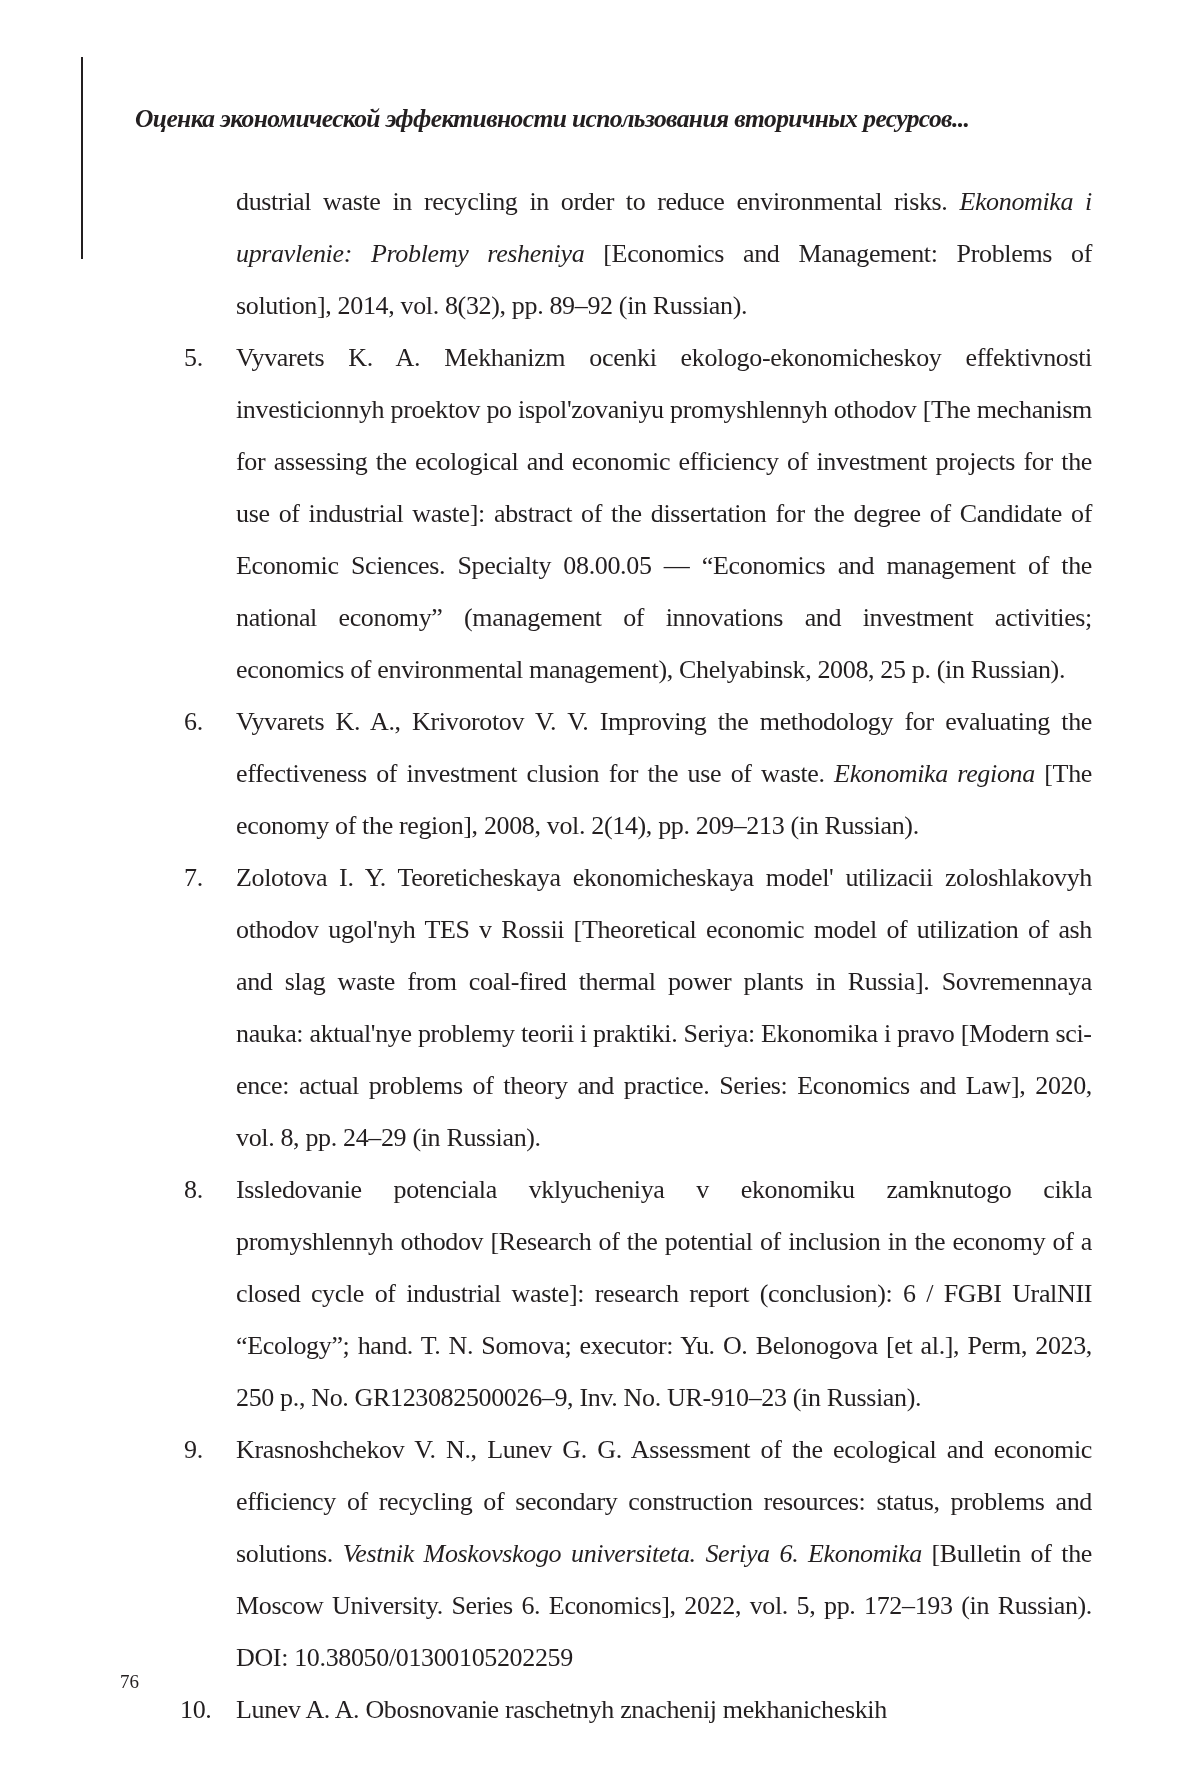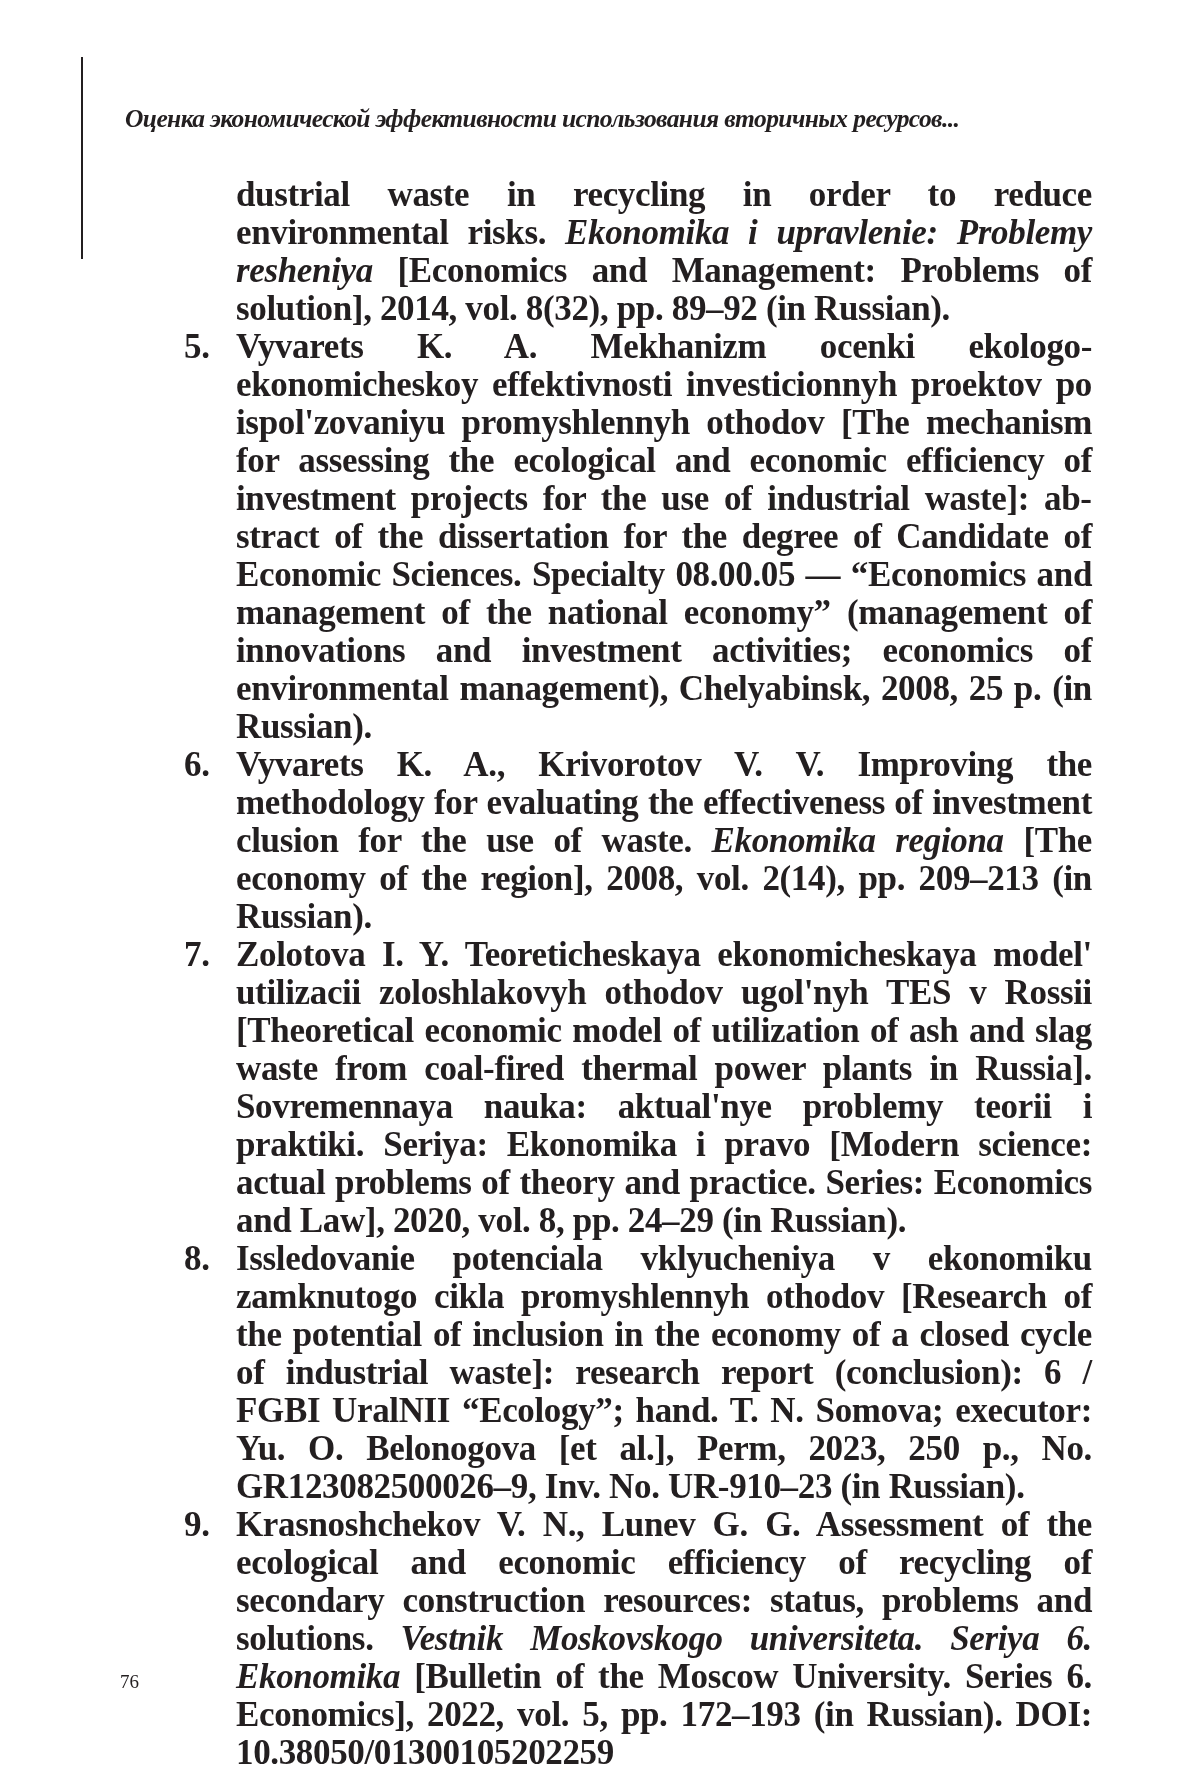--- a/index.html
+++ b/index.html
@@ -1,24 +1,24 @@
 <!DOCTYPE html>
 <html><head>
 <meta charset="utf-8">
 <style>
   html, body { margin: 0; padding: 0; background: #ffffff; }
   body { width: 1200px; height: 1780px; position: relative; overflow: hidden;
          font-family: "Liberation Serif", "DejaVu Serif", serif; color: #231f20; }
   .margin-rule { position: absolute; left: 81px; top: 57px; width: 2px; height: 202px; background: #231f20; }
-  .running-head { position: absolute; left: 125px; top: 104px; width: 975px;
+  .running-head { position: absolute; left: 135px; top: 104px; width: 975px;
                   font-style: italic; font-weight: bold; font-size: 25.5px; letter-spacing: -0.6px;
                   white-space: nowrap; }
   .refs { position: absolute; left: 184px; top: 176px; width: 908px; margin: 0; padding: 0; list-style: none; }
-  .ref { position: relative; padding-left: 52px; font-size: 35px; line-height: 38px;
-         text-align: justify; hyphens: manual; letter-spacing: -0.35px; font-weight: bold; }
+  .ref { position: relative; padding-left: 52px; font-size: 26px; line-height: 52px;
+         text-align: justify; hyphens: manual; letter-spacing: -0.35px; }
   .ref .num { position: absolute; left: 0; top: 0; }
   .ref .num.wide { left: -4px; }
   .ref .it { font-style: italic; }
   .page-number { position: absolute; left: 120px; top: 1671px; font-size: 19px; }
 </style>
 </head>
 <body>
 
 <div class="margin-rule"></div>
 
@@ -42,15 +42,19 @@
     <span>Zolotova I. Y. Teoreticheskaya ekonomicheskaya model' utilizacii zoloshlakovyh othodov ugol'nyh TES v Rossii [Theoretical eco­nomic model of utilization of ash and slag waste from coal-fired thermal power plants in Russia]. Sovremennaya nauka: aktual'nye problemy teorii i praktiki. Seriya: Ekonomika i pravo [Modern sci­ence: actual problems of theory and practice. Series: Economics and Law], 2020, vol. 8, pp. 24–29 (in Russian).</span>
   </li>
   <li class="ref">
     <span class="num">8.</span>
     <span>Issledovanie potenciala vklyucheniya v ekonomiku zamknutogo cikla promyshlennyh othodov [Research of the potential of in­clusion in the economy of a closed cycle of industrial waste]: re­search report (conclusion): 6 / FGBI UralNII “Ecology”; hand. T. N. Somova; executor: Yu. O. Belonogova [et al.], Perm, 2023, 250 p., No. GR123082500026–9, Inv. No. UR-910–23 (in Russian).</span>
   </li>
   <li class="ref">
     <span class="num">9.</span>
     <span>Krasnoshchekov V. N., Lunev G. G. Assessment of the ecological and economic efficiency of recycling of secondary construction re­sources: status, problems and solutions. </span><span class="it">Vestnik Moskovskogo uni­versiteta. Seriya 6. Ekonomika</span><span> [Bulletin of the Moscow University. Series 6. Economics], 2022, vol. 5, pp. 172–193 (in Russian). DOI: 10.38050/01300105202259</span>
   </li>
+  <li class="ref">
+    <span class="num wide">10.</span>
+    <span>Lunev A. A. Obosnovanie raschetnyh znachenij mekhanicheskih</span>
+  </li>
 </ol>
 
 <div class="page-number">76</div>
 
 </body></html>

